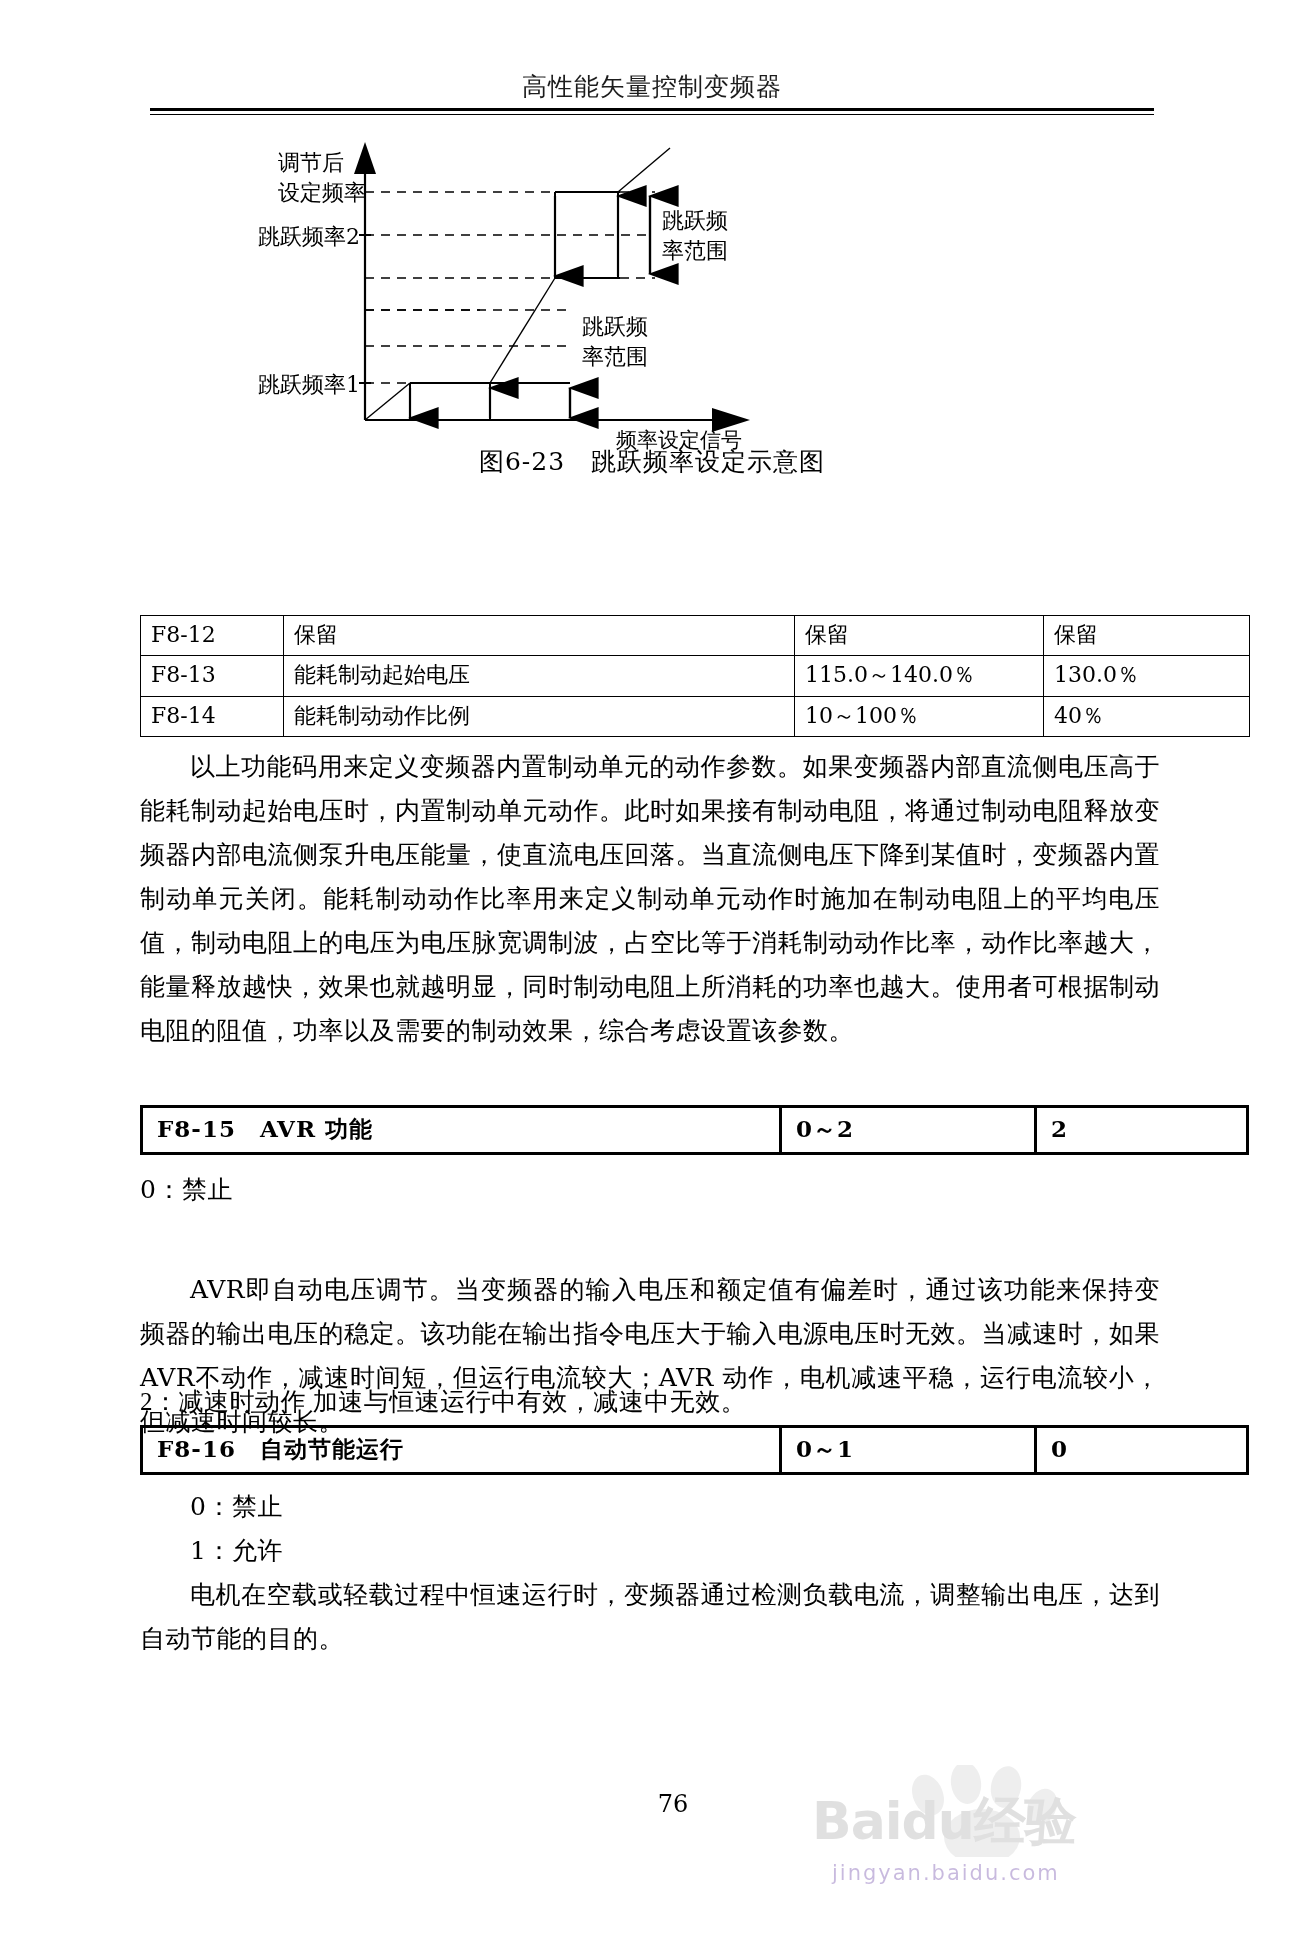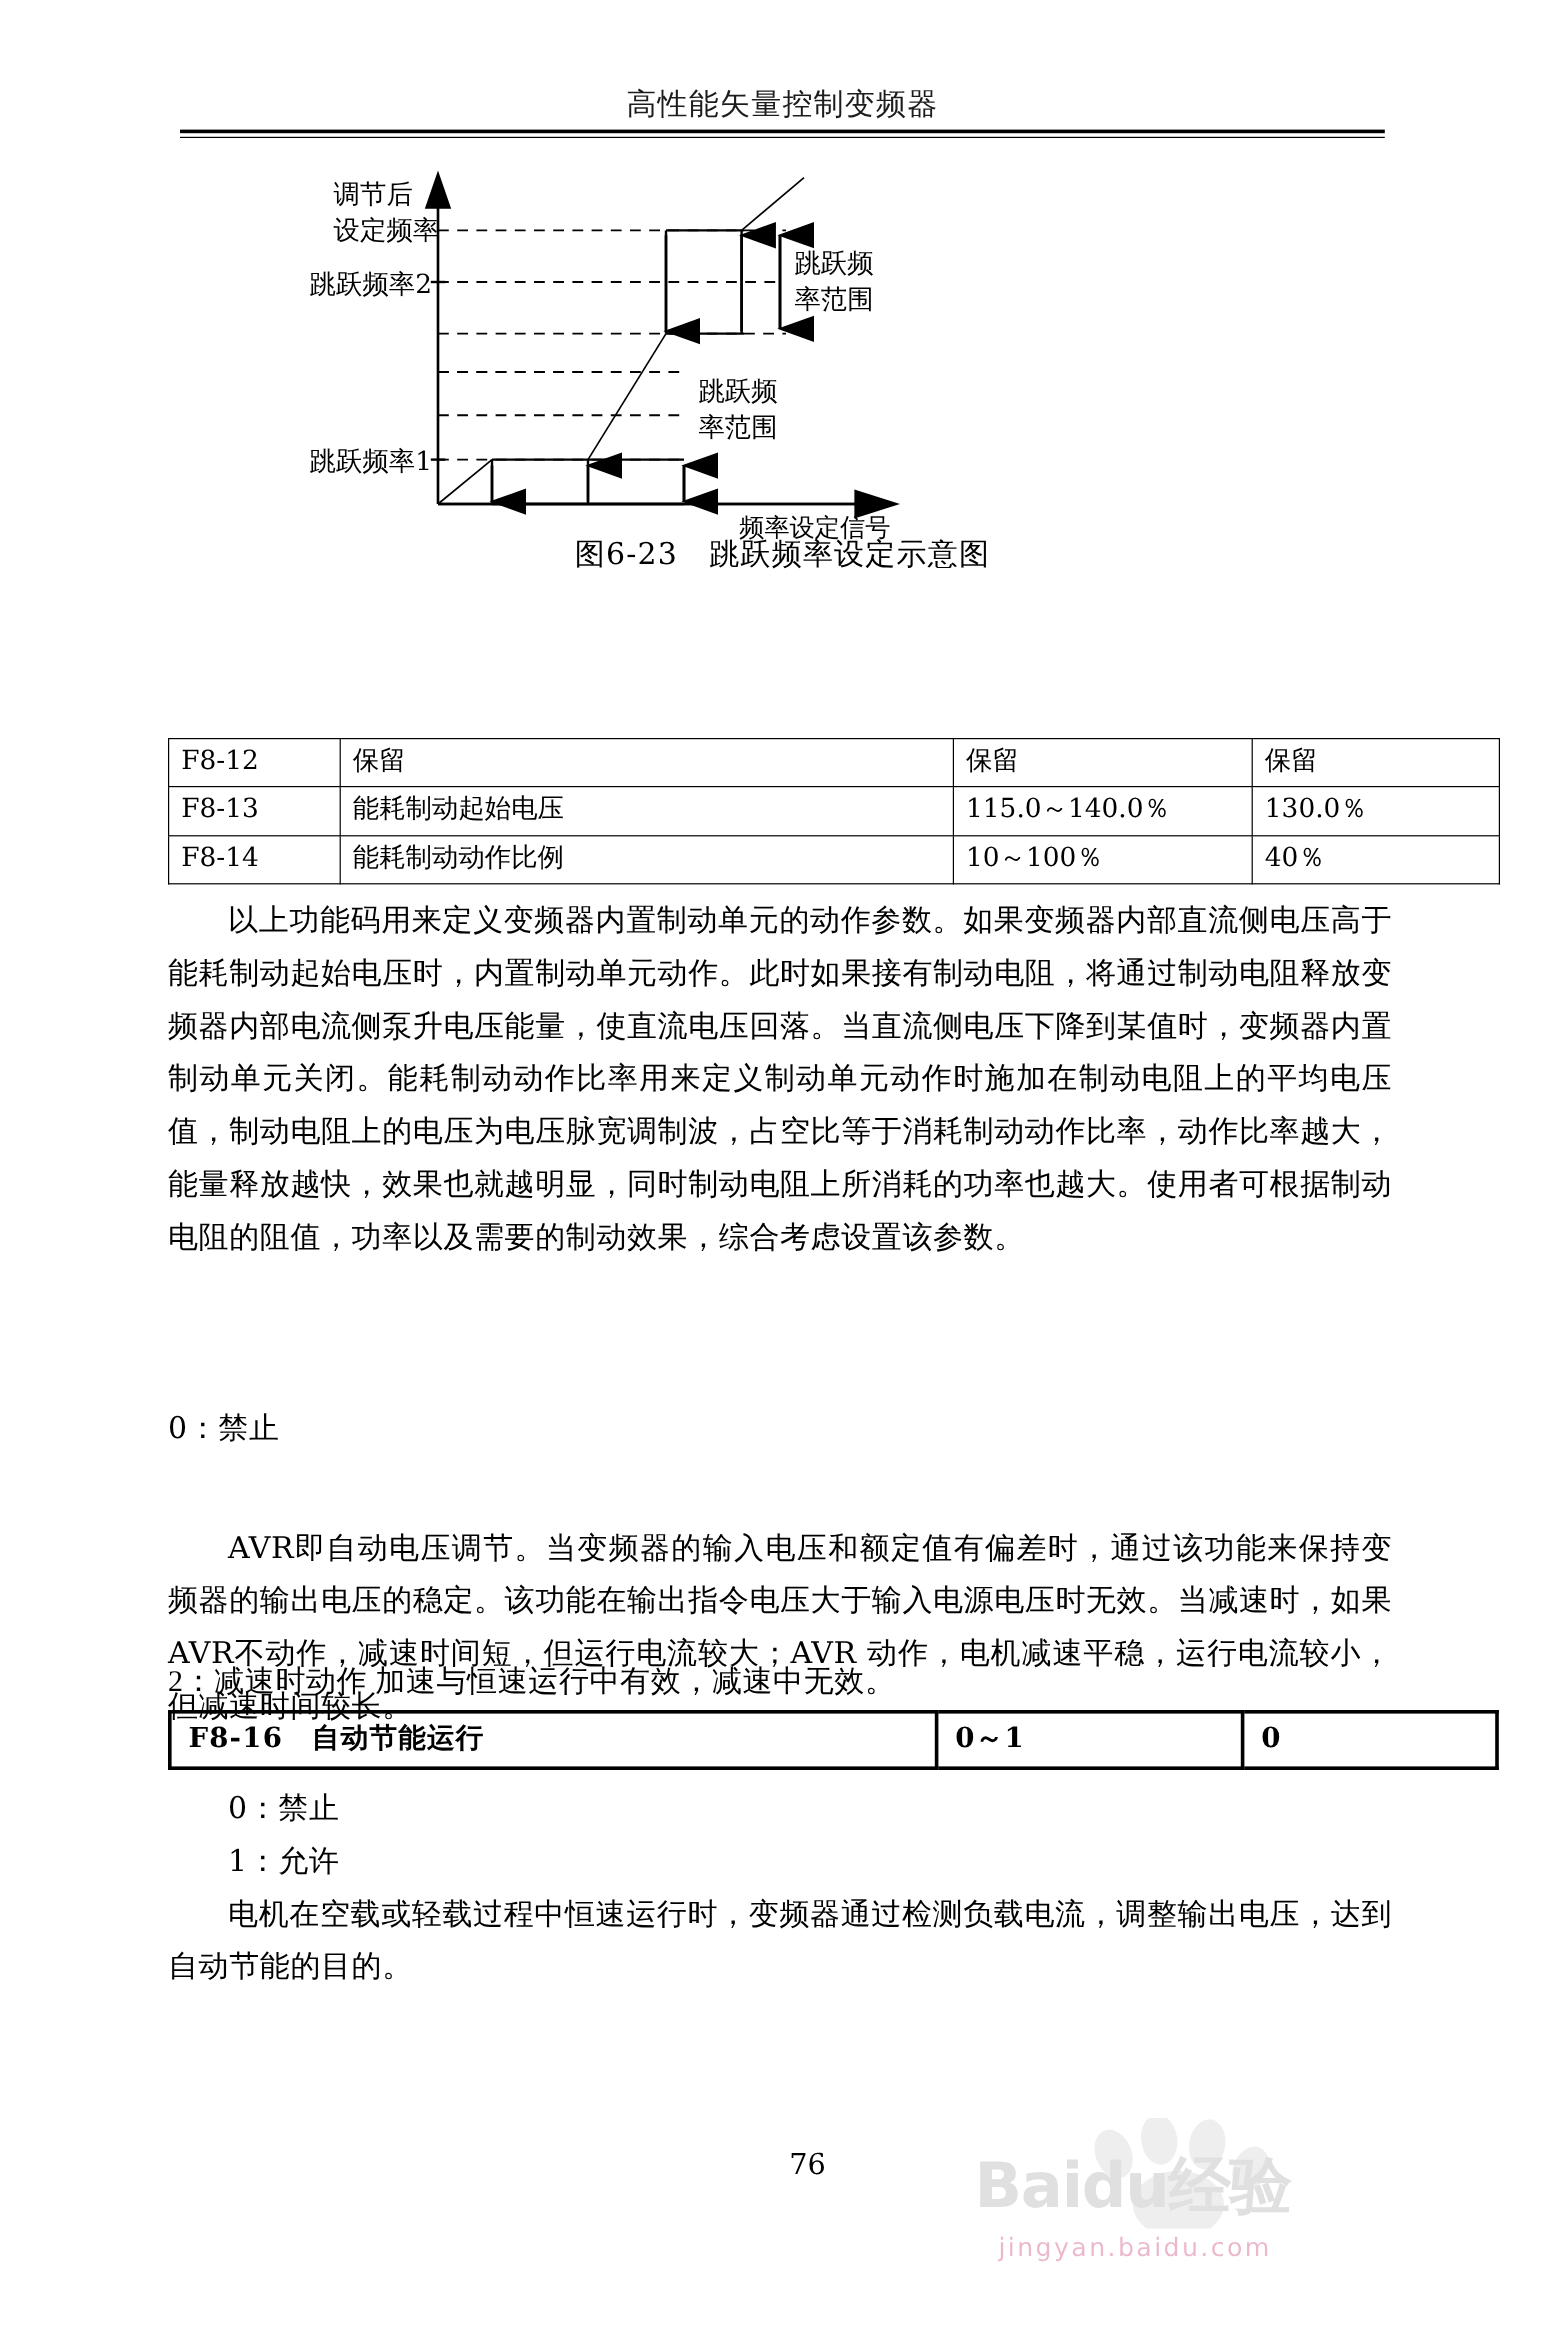--- a/index.html
+++ b/index.html
@@ -160,21 +160,21 @@
     font-weight: bold;
     color: #9a9a9a;
     letter-spacing: -1px;
     white-space: nowrap;
   }
   .wm-sub {
     position: absolute;
     left: 20px; top: 96px;
     font-family: "DejaVu Sans", "Liberation Sans", sans-serif;
     font-size: 21px;
-    color: #be185d;
+    color: #4c1d95;
     letter-spacing: 2px;
     white-space: nowrap;
   }
   .wm-paw {
     position: absolute;
     left: 82px; top: 0px;
     opacity: 0.75;
   }
 </style>
 </head>
@@ -290,20 +290,29 @@
         <td class="c-code">F8-14</td>
         <td class="c-name">能耗制动动作比例</td>
         <td class="c-range">10～100％</td>
         <td class="c-def">40％</td>
       </tr>
     </tbody>
   </table>
 
   <div class="para p1 indent">以上功能码用来定义变频器内置制动单元的动作参数。如果变频器内部直流侧电压高于能耗制动起始电压时，内置制动单元动作。此时如果接有制动电阻，将通过制动电阻释放变频器内部电流侧泵升电压能量，使直流电压回落。当直流侧电压下降到某值时，变频器内置制动单元关闭。能耗制动动作比率用来定义制动单元动作时施加在制动电阻上的平均电压值，制动电阻上的电压为电压脉宽调制波，占空比等于消耗制动动作比率，动作比率越大，能量释放越快，效果也就越明显，同时制动电阻上所消耗的功率也越大。使用者可根据制动电阻的阻值，功率以及需要的制动效果，综合考虑设置该参数。</div>
 
+  <table class="tbl single f815">
+    <tbody>
+      <tr>
+        <td class="s-code">F8-15　AVR 功能</td>
+        <td class="s-range">0～2</td>
+        <td class="s-def">2</td>
+      </tr>
+    </tbody>
+  </table>
 
   <div class="para p2">0：禁止</div>
   <div class="para p4 indent">AVR即自动电压调节。当变频器的输入电压和额定值有偏差时，通过该功能来保持变频器的输出电压的稳定。该功能在输出指令电压大于输入电源电压时无效。当减速时，如果AVR不动作，减速时间短，但运行电流较大；AVR 动作，电机减速平稳，运行电流较小，但减速时间较长。</div>
   <div class="para" style="top:1380px;font-family:Liberation Serif, serif;">2：减速时动作  加速与恒速运行中有效，减速中无效。</div>
 
   <table class="tbl single f816">
     <tbody>
       <tr>
         <td class="s-code">F8-16　自动节能运行</td>
         <td class="s-range">0～1</td>

